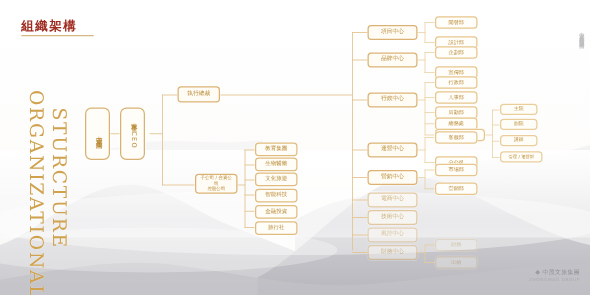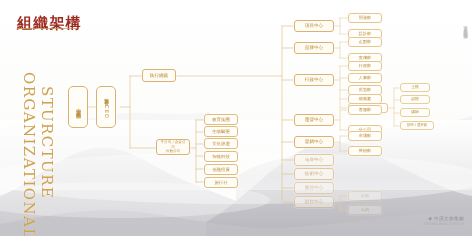--- a/index.html
+++ b/index.html
@@ -9,21 +9,21 @@
     background:#ffffff;position:relative;
   }
   #stage{position:absolute;inset:0;width:472px;height:236px;overflow:hidden;background:#fdfcfa;}
 
   
   .bg-svg{position:absolute;left:0;top:0;width:472px;height:236px;}
 
   
   .title{
     position:absolute;left:17px;top:14px;
-    font-size:15px;font-weight:bold;letter-spacing:1.2px;
+    font-size:10px;font-weight:bold;letter-spacing:1.2px;
     color:#9e2b20;white-space:nowrap;
   }
   .title-rule{
     position:absolute;left:17px;top:28px;width:58px;height:1px;
     background:#c8a05a;opacity:.75;
   }
 
   
   .vert-en{
     position:absolute;

